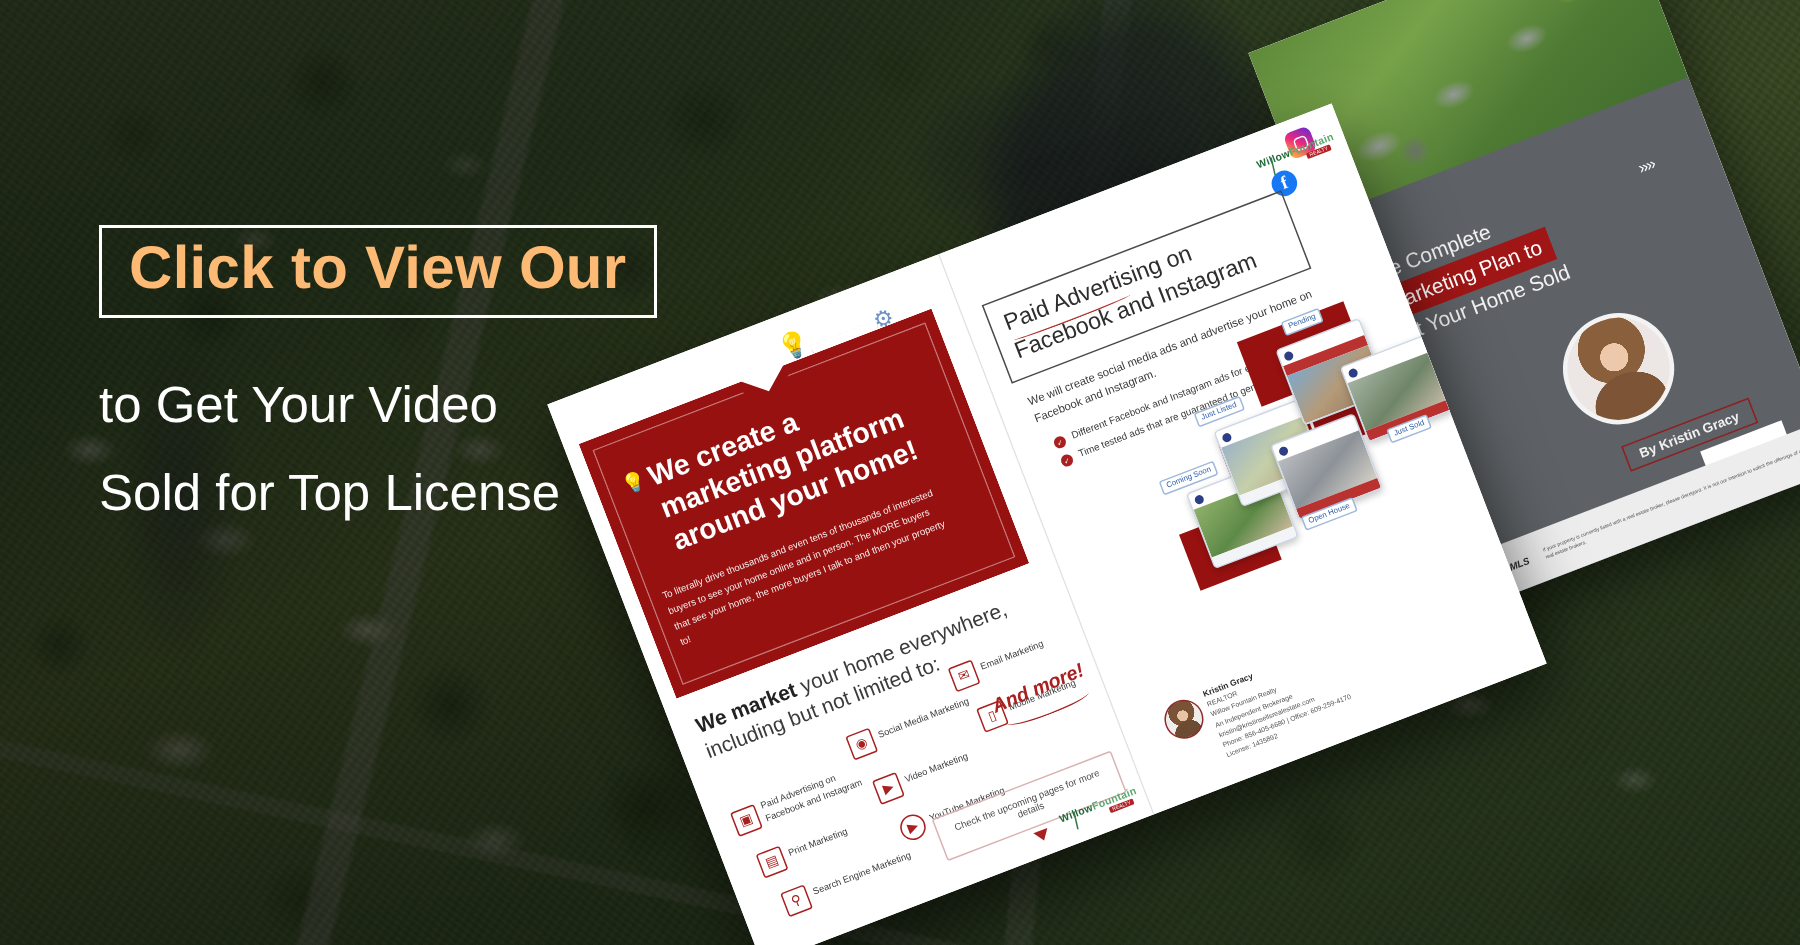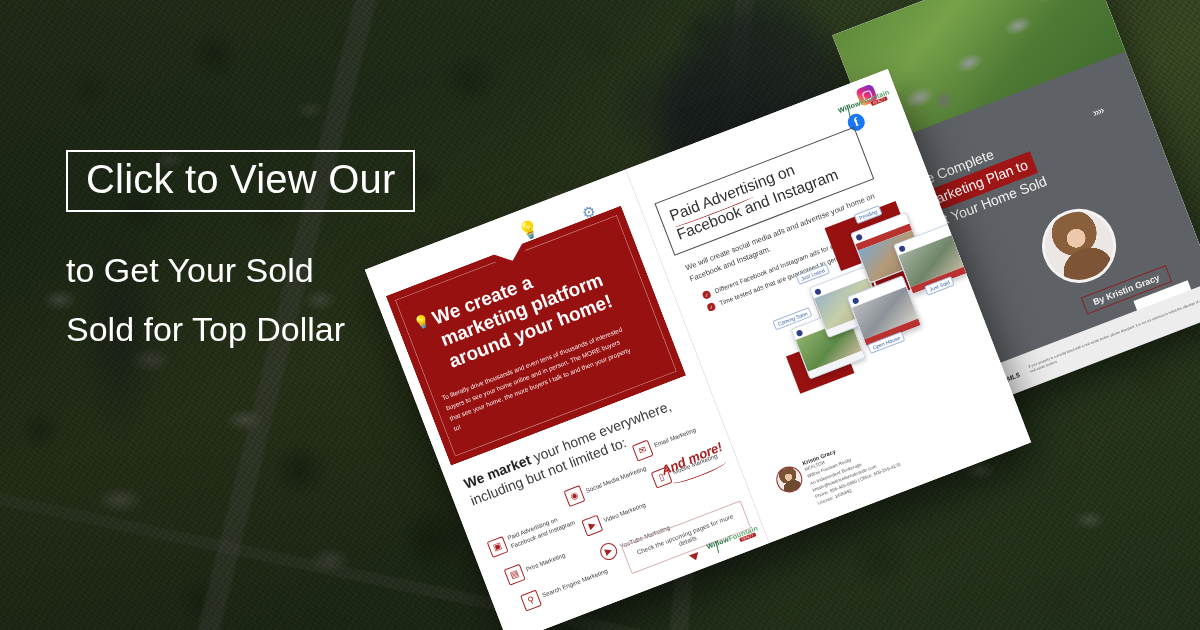--- a/index.html
+++ b/index.html
@@ -86,21 +86,21 @@
     position: absolute; left: 66px; top: 150px; width: 470px;
     z-index: 40;
   }
   .cta-box {
     display: inline-block;
     border: 2px solid #ffffff;
     padding: 6px 18px 10px 18px;
     margin-bottom: 22px;
   }
   .cta-box .cta-text {
-    font-size: 40px; font-weight: 400; color: #ffffff; letter-spacing: .2px;
+    font-size: 40px; font-weight: 700; color: #fdba74; letter-spacing: .2px;
     line-height: 1.05; white-space: nowrap;
   }
   .big-line {
     font-size: 45px; font-weight: 700; color: #fff;
     letter-spacing: -0.4px; line-height: 1.17; text-transform: uppercase;
   }
   .sub-line {
     font-size: 34px; font-weight: 400; color: #fff;
     line-height: 1.33; margin-top: 14px;
   }
@@ -363,22 +363,22 @@
 <div id="stage">
 
   <div class="bg-photo"></div>
   <div class="bg-grain"></div>
   <div class="bg-dim"></div>
 
   <div class="headline">
     <div class="cta-box">
       <div class="cta-text">Click to View Our</div>
     </div>
-    <div class="sub-line">to Get Your Sold</div>
-    <div class="sub-line">Sold for Top Dollar</div>
+    <div class="sub-line">to Get Your Video</div>
+    <div class="sub-line">Sold for Top License</div>
   </div>
 
   <div class="cover">
     <div class="cover-photo"></div>
     <div class="cover-body">
       <div class="cov-title">
         <div class="cov-chevrons">››››</div>
         <div class="cov-l1">The Complete</div>
         <div class="cov-l2">Marketing Plan to</div>
         <div class="cov-l3">Get Your Home Sold</div>

